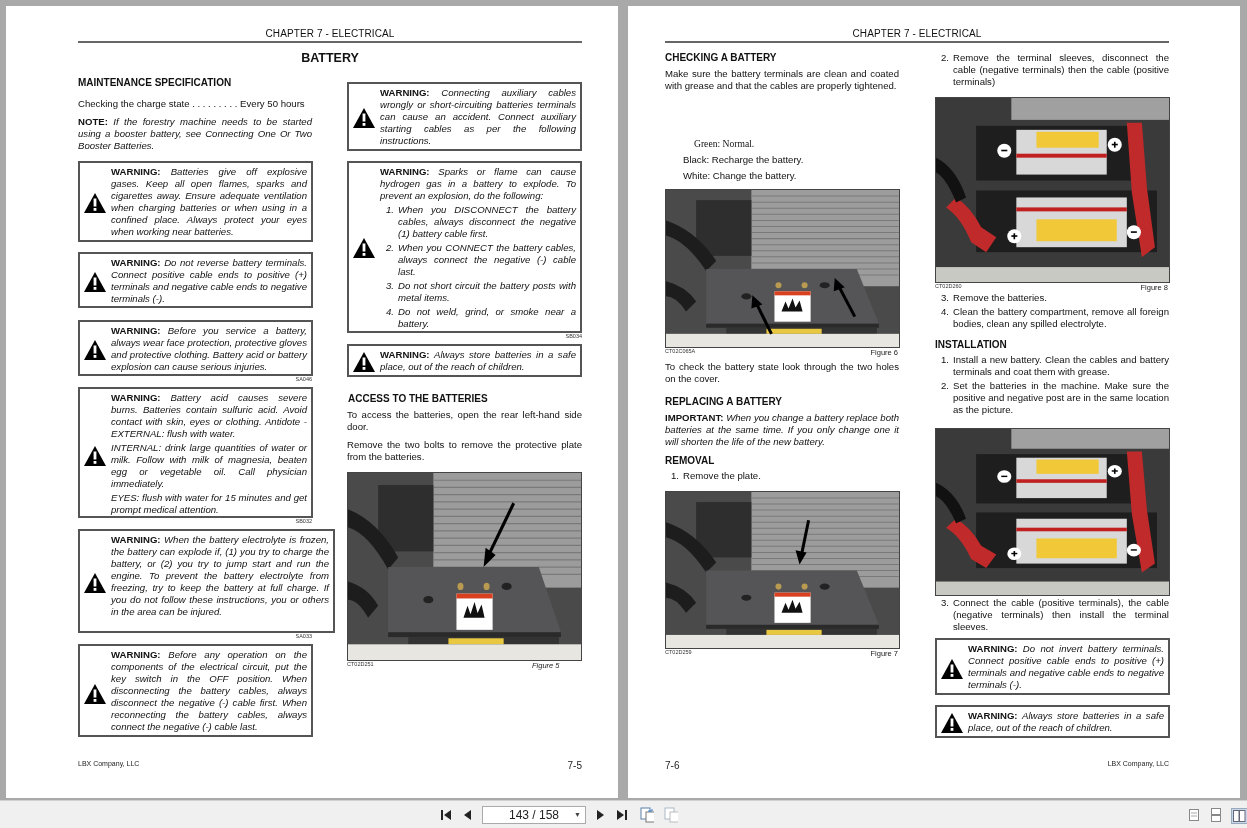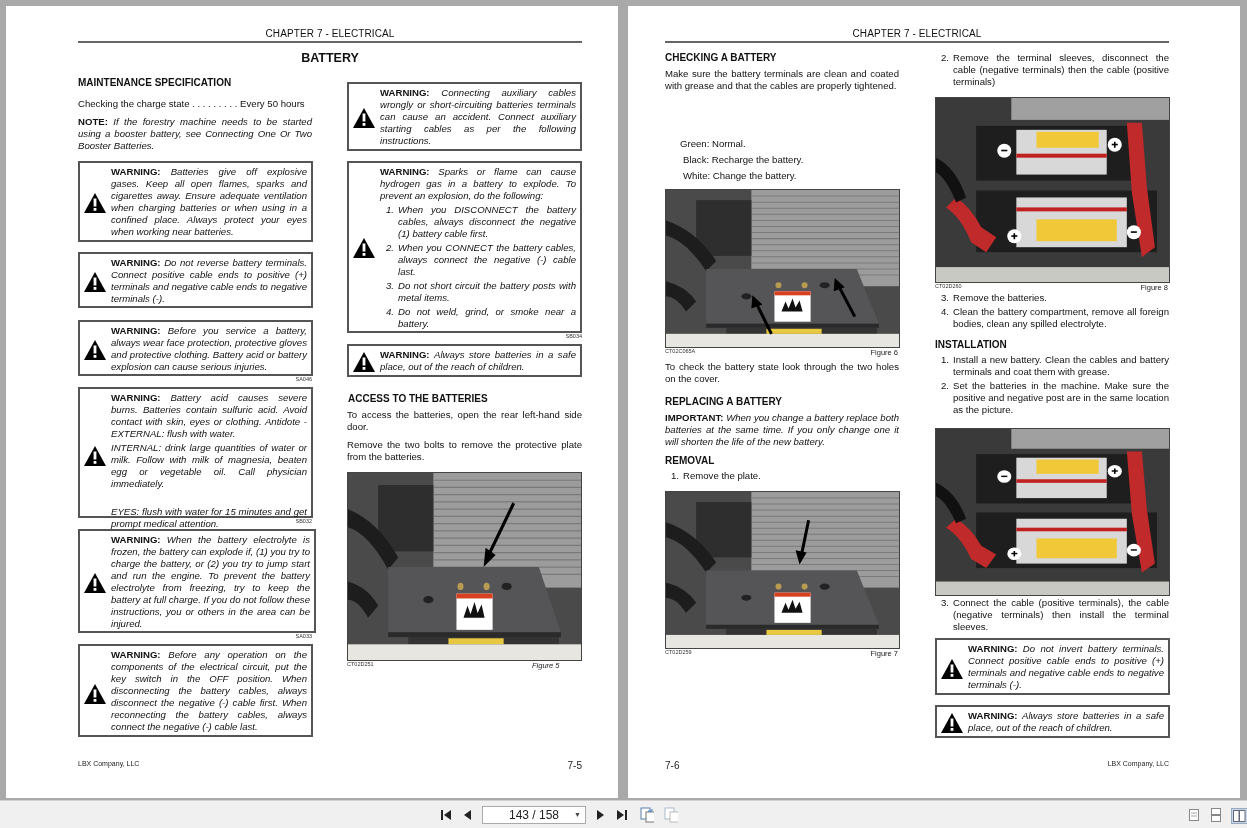--- a/index.html
+++ b/index.html
@@ -137,27 +137,27 @@
     <div class="wt"><b>WARNING:</b> <span class="it">Do not reverse battery terminals. Connect positive cable ends to positive (+) terminals and negative cable ends to negative terminals (-).</span></div>
   </div>
   <div class="code" style="left:256px;top:370px;width:50px;">SA046</div>
 
   <div class="warn" style="left:72px;top:381px;width:235px;height:131px;">
     <svg class="tri" style="top:57px;">
         <use href="#warn-tri"></use>
       </svg>
     <div class="wt">
       <div style="margin-bottom:2px;"><b>WARNING:</b> <span class="it">Battery acid causes severe burns. Batteries contain sulfuric acid. Avoid contact with skin, eyes or clothing. Antidote - EXTERNAL: flush with water.</span></div>
-      <div style="margin-bottom:16px;" class="it"><span class="it">INTERNAL: drink large quantities of water or milk. Follow with milk of magnesia, beaten egg or vegetable oil. Call physician immediately.</span></div>
+      <div style="margin-bottom:2px;" class="it"><span class="it">INTERNAL: drink large quantities of water or milk. Follow with milk of magnesia, beaten egg or vegetable oil. Call physician immediately.</span></div>
       <div><span class="it">EYES: flush with water for 15 minutes and get prompt medical attention.</span></div>
     </div>
   </div>
   <div class="code" style="left:256px;top:512px;width:50px;">SB032</div>
 
-  <div class="warn" style="left:72px;top:523px;width:238px;height:104px;">
+  <div class="warn" style="left:72px;top:523px;width:257px;height:104px;">
     <svg class="tri" style="top:42px;">
         <use href="#warn-tri"></use>
       </svg>
     <div class="wt"><b>WARNING:</b> <span class="it">When the battery electrolyte is frozen, the battery can explode if, (1) you try to charge the battery, or (2) you try to jump start and run the engine. To prevent the battery electrolyte from freezing, try to keep the battery at full charge. If you do not follow these instructions, you or others in the area can be injured.</span></div>
   </div>
   <div class="code" style="left:256px;top:627px;width:50px;">SA033</div>
 
   <div class="warn" style="left:72px;top:638px;width:235px;height:93px;">
     <svg class="tri" style="top:38px;">
         <use href="#warn-tri"></use>
@@ -212,21 +212,21 @@
   <div class="footer" style="left:72px;top:754px;">LBX Company, LLC</div>
   <div class="pnum" style="left:546px;top:754px;width:30px;text-align:right;">7-5</div>
 </div>
 
 <div id="page-right" class="page">
   <div class="hdr" style="left:37px;width:504px;">CHAPTER 7 - ELECTRICAL</div>
   <div class="hdr-line" style="left:37px;width:504px;"></div>
 
   <div class="abs h2" style="left:37px;top:46px;">CHECKING A BATTERY</div>
   <div class="abs p" style="left:37px;top:62px;width:234px;">Make sure the battery terminals are clean and coated with grease and that the cables are properly tightened.</div>
-  <div class="abs p" style="left:52px;top:132px;">Green: Normal.</div>
+  <div class="abs p" style="left:66px;top:132px;font-family:Liberation Serif, serif;">Green: Normal.</div>
   <div class="abs p" style="left:55px;top:148px;">Black: Recharge the battery.</div>
   <div class="abs p" style="left:55px;top:164px;">White: Change the battery.</div>
 
   <div class="fig" style="left:37px;top:183px;width:233px;height:157px;">
     <svg width="233" height="157" viewBox="0 0 232 155" preserveAspectRatio="none">
         <use href="#plate-photo"></use>
       <line x1="105" y1="142" x2="90" y2="112" stroke="#000" stroke-width="3"></line>
         <path d="M86 104 L96 113 L85 117 Z" fill="#000"></path>
       <line x1="188" y1="125" x2="172" y2="95" stroke="#000" stroke-width="3"></line>
         <path d="M168 87 L178 96 L167 100 Z" fill="#000"></path>

